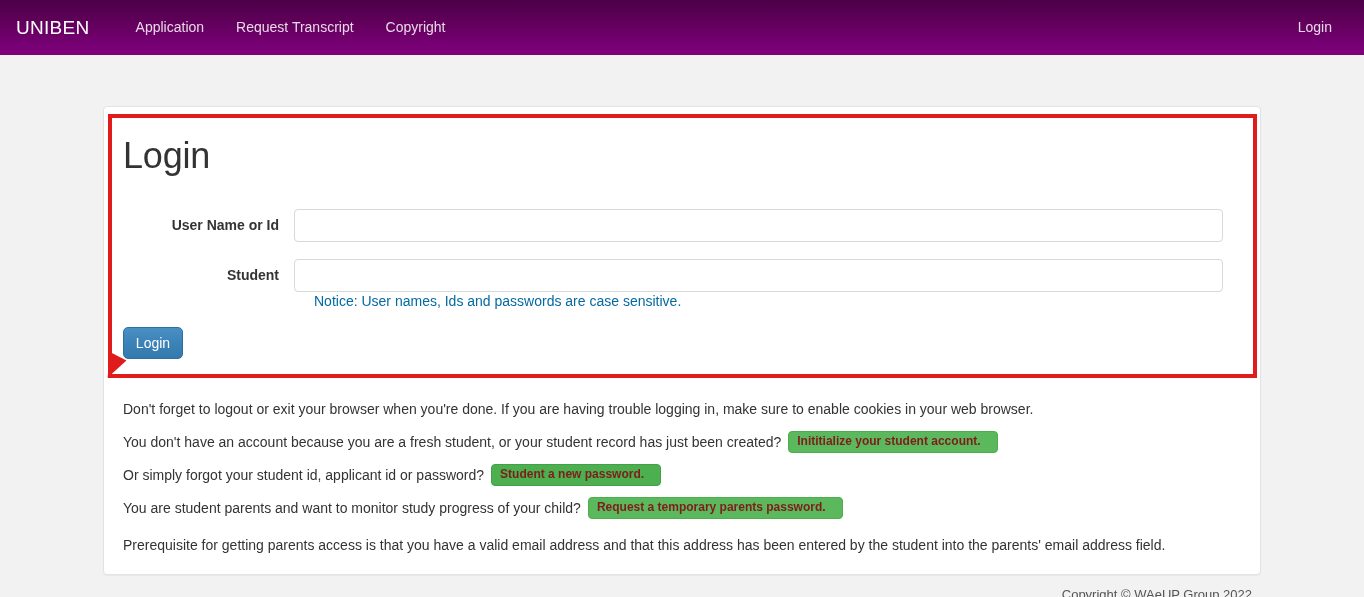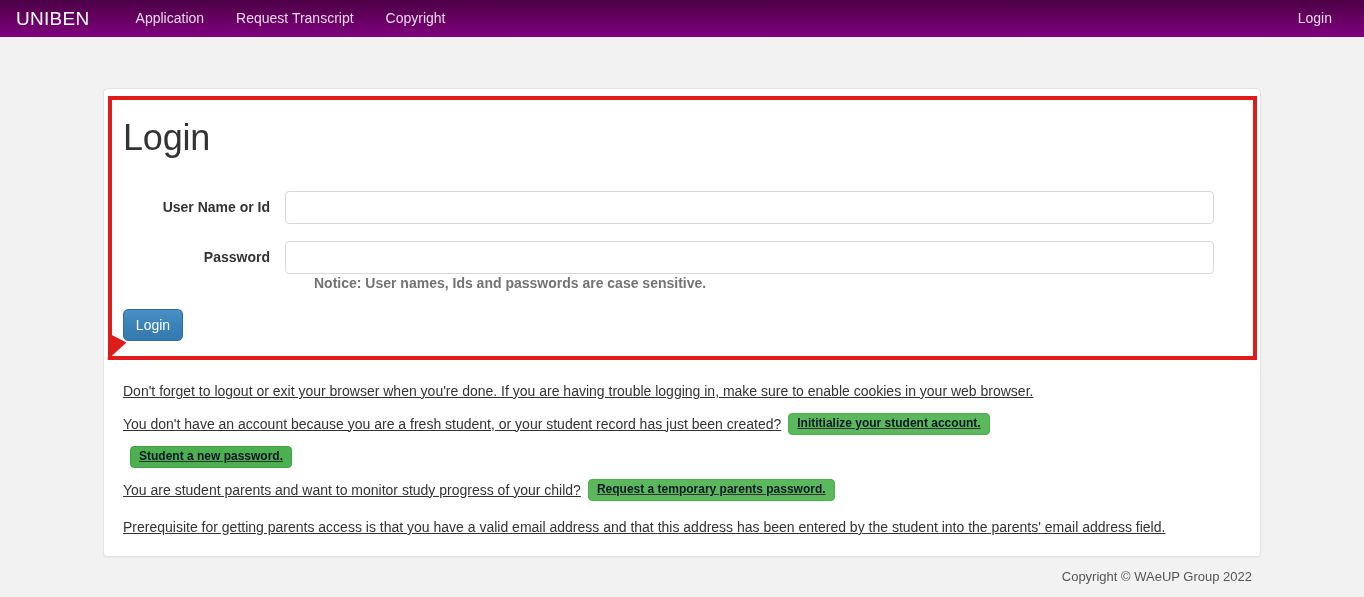--- a/index.html
+++ b/index.html
@@ -12,21 +12,21 @@
     background: #f2f2f2;
     font-family: "Liberation Sans", sans-serif;
     font-size: 14px;
     color: #333333;
     overflow: hidden;
   }
 
   
   .navbar {
     position: relative;
-    height: 37px;
+    height: 55px;
     background: linear-gradient(to bottom, #4c0048 0%, #5e0058 35%, #80007e 100%);
     display: flex;
     align-items: center;
     padding: 0 16px;
     box-sizing: border-box;
   }
   .brand {
     color: #ffffff;
     font-size: 19px;
     letter-spacing: 0.3px;
@@ -109,21 +109,21 @@
     font-size: 36px;
     font-weight: 400;
     color: #333333;
     line-height: 46px;
     letter-spacing: -0.2px;
   }
 
   
   .form-row {
     position: absolute;
-    left: 123px;
+    left: 132px;
     width: 1120px;
     height: 34px;
     display: flex;
     align-items: center;
   }
   .form-row.row1 { top: 153px; }
   .form-row.row2 { top: 203px; }
 
   .form-label {
     width: 162px;
@@ -146,22 +146,21 @@
     color: #333333;
     box-sizing: border-box;
     outline: none;
   }
 
   .notice {
     position: absolute;
     left: 314px;
     top: 238px;
     font-size: 14px;
-    color: #737373;
-    font-weight: bold;
+    color: #0369a1;
   }
 
   .btn-login {
     position: absolute;
     left: 123px;
     top: 272px;
     width: 60px;
     height: 32px;
     background: linear-gradient(to bottom, #4a90c4 0%, #3b82b8 50%, #357aad 100%);
     border: 1px solid #2f6f9f;
@@ -183,34 +182,33 @@
     width: 1110px;
   }
   .info-line {
     font-size: 14px;
     color: #333333;
     line-height: 21px;
     margin-bottom: 11px;
     display: flex;
     align-items: center;
     flex-wrap: wrap;
-    text-decoration: underline;
   }
   .info-line.tight { margin-bottom: 16px; }
   .info-text { white-space: pre; }
 
   .badge {
     display: inline-block;
     background: #5cb85c;
     border: 1px solid #4cae4c;
     border-radius: 4px;
-    color: #0f172a;
+    color: #7f1d1d;
     font-size: 12px;
     font-weight: bold;
-    padding: 3px 8px 4px 8px;
+    padding: 3px 16px 4px 8px;
     margin-left: 7px;
     line-height: 13px;
     text-decoration: none;
     cursor: pointer;
     white-space: nowrap;
   }
   .badge.dark { background: #4caf50; border-color: #43a047; }
 
   
   .footer {
@@ -243,21 +241,21 @@
   <div class="card"></div>
 
   <div class="login-heading">Login</div>
 
   <div class="form-row row1">
     <div class="form-label">User Name or Id</div>
     <input class="form-input" type="text" placeholder="" style="">
   </div>
 
   <div class="form-row row2">
-    <div class="form-label">Password</div>
+    <div class="form-label">Student</div>
     <input class="form-input" type="password" placeholder="" style="">
   </div>
 
   <div class="notice">Notice: User names, Ids and passwords are case sensitive.</div>
 
   <button class="btn-login">Login</button>
 
   <div class="annot-rect"></div>
   <div class="annot-arrow"></div>
 
@@ -266,20 +264,21 @@
     <div class="info-line">
       <span class="info-text">Don't forget to logout or exit your browser when you're done. If you are having trouble logging in, make sure to enable cookies in your web browser.</span>
     </div>
 
     <div class="info-line">
       <span class="info-text">You don't have an account because you are a fresh student, or your student record has just been created?</span>
       <a class="badge" href="#">Inititialize your student account.</a>
     </div>
 
     <div class="info-line">
+      <span class="info-text">Or simply forgot your student id, applicant id or password?</span>
       <a class="badge dark" href="#">Student a new password.</a>
     </div>
 
     <div class="info-line tight">
       <span class="info-text">You are student parents and want to monitor study progress of your child?</span>
       <a class="badge" href="#">Request a temporary parents password.</a>
     </div>
 
     <div class="info-line">
       <span class="info-text">Prerequisite for getting parents access is that you have a valid email address and that this address has been entered by the student into the parents' email address field.</span>

